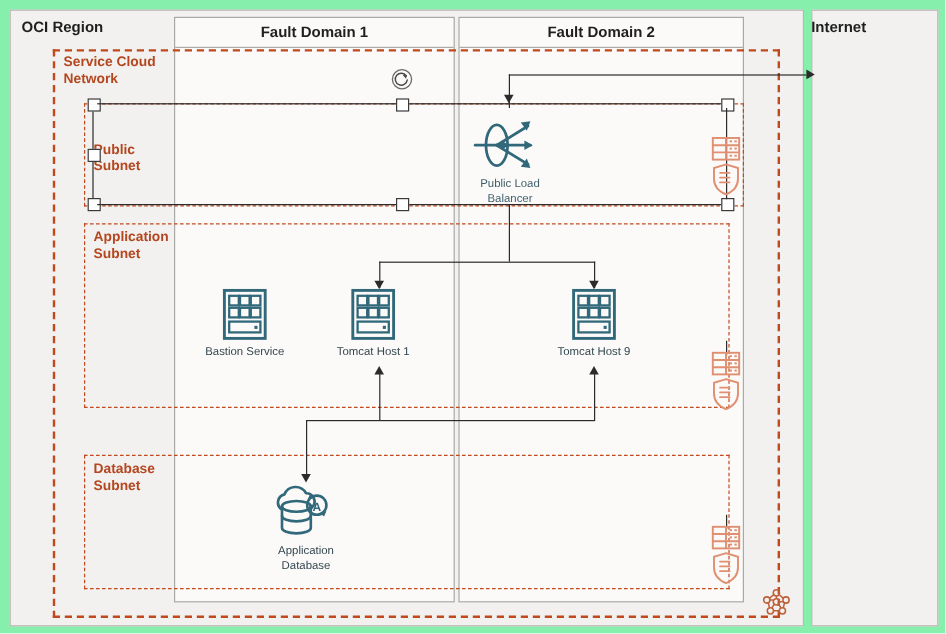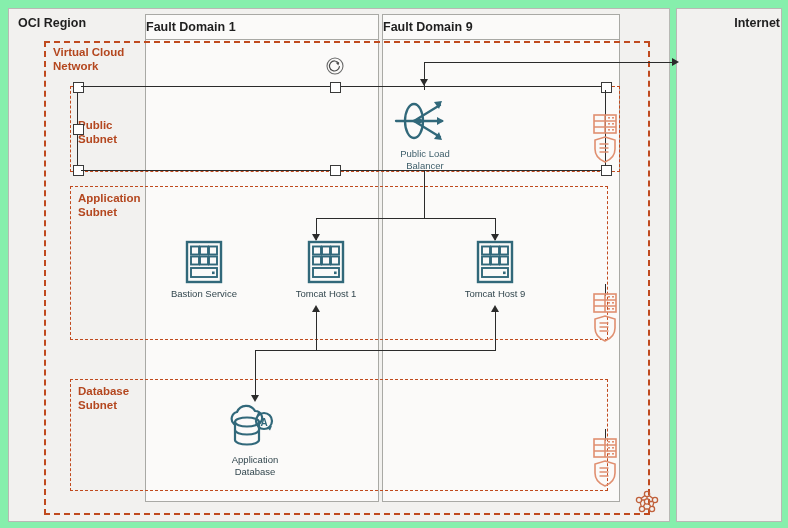--- a/index.html
+++ b/index.html
@@ -5,24 +5,24 @@
   html,body{margin:0;padding:0;background:#ffffff;}
   body{font-family:"Liberation Sans",sans-serif;}
   #canvas{position:relative;width:788px;height:528px;overflow:hidden;background:#86efac;}
   .abs{position:absolute;}
 
   
   .region-box{background:#f2f1ef;border:1px solid #b8b8b4;}
   .internet-box{background:#f2f1ef;border:1px solid #b8b8b4;}
   .fd-box{background:#fbfaf9;border:1px solid #a9a9a5;}
   .fd-title{position:absolute;left:0;right:0;top:0;height:24px;line-height:24px;
-            text-align:left;font-size:12.5px;font-weight:bold;color:#1f1f1f;
+            text-align:center;font-size:12.5px;font-weight:bold;color:#1f1f1f;
             border-bottom:1px solid #a9a9a5;}
   .region-title{font-size:12.5px;font-weight:bold;color:#1f1f1f;}
-  .internet-title{font-size:12.5px;font-weight:bold;color:#1f1f1f;text-align:right;}
+  .internet-title{font-size:12.5px;font-weight:bold;color:#1f1f1f;text-align:left;}
 
   
   .dashed{border:2px dashed #c04a1e;background:transparent;}
   .dashed-thin{border:1.5px dashed #c04a1e;background:transparent;}
   .subnet-label{font-size:11.5px;font-weight:bold;color:#b4471f;line-height:13.5px;}
   .vcn-label{font-size:11.5px;font-weight:bold;color:#b4471f;line-height:13.5px;}
 
   
   .node{position:absolute;text-align:center;}
   .node-label{font-size:9.5px;color:#3f5f6b;line-height:11.5px;margin-top:2px;white-space:nowrap;}
@@ -48,26 +48,26 @@
   <div class="abs region-title" style="left:18px;top:16px;">OCI Region</div>
 
   <div class="abs internet-box" style="left:676px;top:8px;width:104px;height:512px;"></div>
   <div class="abs internet-title" style="left:676px;top:16px;width:104px;">Internet</div>
 
 
   <div class="abs fd-box" style="left:145px;top:14px;width:232px;height:486px;">
     <div class="fd-title">Fault Domain 1</div>
   </div>
   <div class="abs fd-box" style="left:382px;top:14px;width:236px;height:486px;">
-    <div class="fd-title">Fault Domain 9</div>
+    <div class="fd-title">Fault Domain 2</div>
   </div>
 
   <div class="abs dashed" style="left:44px;top:41px;width:602px;height:470px;"></div>
   <div class="abs vcn-label" style="left:53px;top:46px;">
-    <div>Virtual Cloud</div>
+    <div>Service Cloud</div>
     <div>Network</div>
   </div>
 
   <div class="abs dashed-thin" style="left:70px;top:86px;width:548px;height:84px;"></div>
   <div class="abs subnet-label" style="left:78px;top:92px;margin-top:27px;">
     <div>Public</div>
     <div>Subnet</div>
   </div>
 
   <div class="abs dashed-thin" style="left:70px;top:186px;width:536px;height:152px;"></div>
@@ -164,21 +164,21 @@
         <path d="M47 21 l7 4 l-7 4 z" fill="#31687a"></path>
         <path d="M49 36 l3 8 l-8 -1 z" fill="#31687a"></path>
       </svg>
     </div>
     <div class="node-label">
       <div>Public Load</div>
       <div>Balancer</div>
     </div>
   </div>
 
-  <div class="node" style="left:291px;top:240px;width:70px;">
+  <div class="node" style="left:276px;top:240px;width:70px;">
     <div>
       <svg width="70" height="46" viewBox="0 0 70 46">
         <rect x="18" y="2" width="34" height="40" fill="none" stroke="#31687a" stroke-width="2.4"></rect>
         <g fill="none" stroke="#31687a" stroke-width="1.9">
           <rect x="22" y="6.5" width="8" height="8"></rect>
           <rect x="31" y="6.5" width="8" height="8"></rect>
           <rect x="40" y="6.5" width="8" height="8"></rect>
           <rect x="22" y="16.5" width="8" height="8"></rect>
           <rect x="31" y="16.5" width="8" height="8"></rect>
           <rect x="40" y="16.5" width="8" height="8"></rect>

